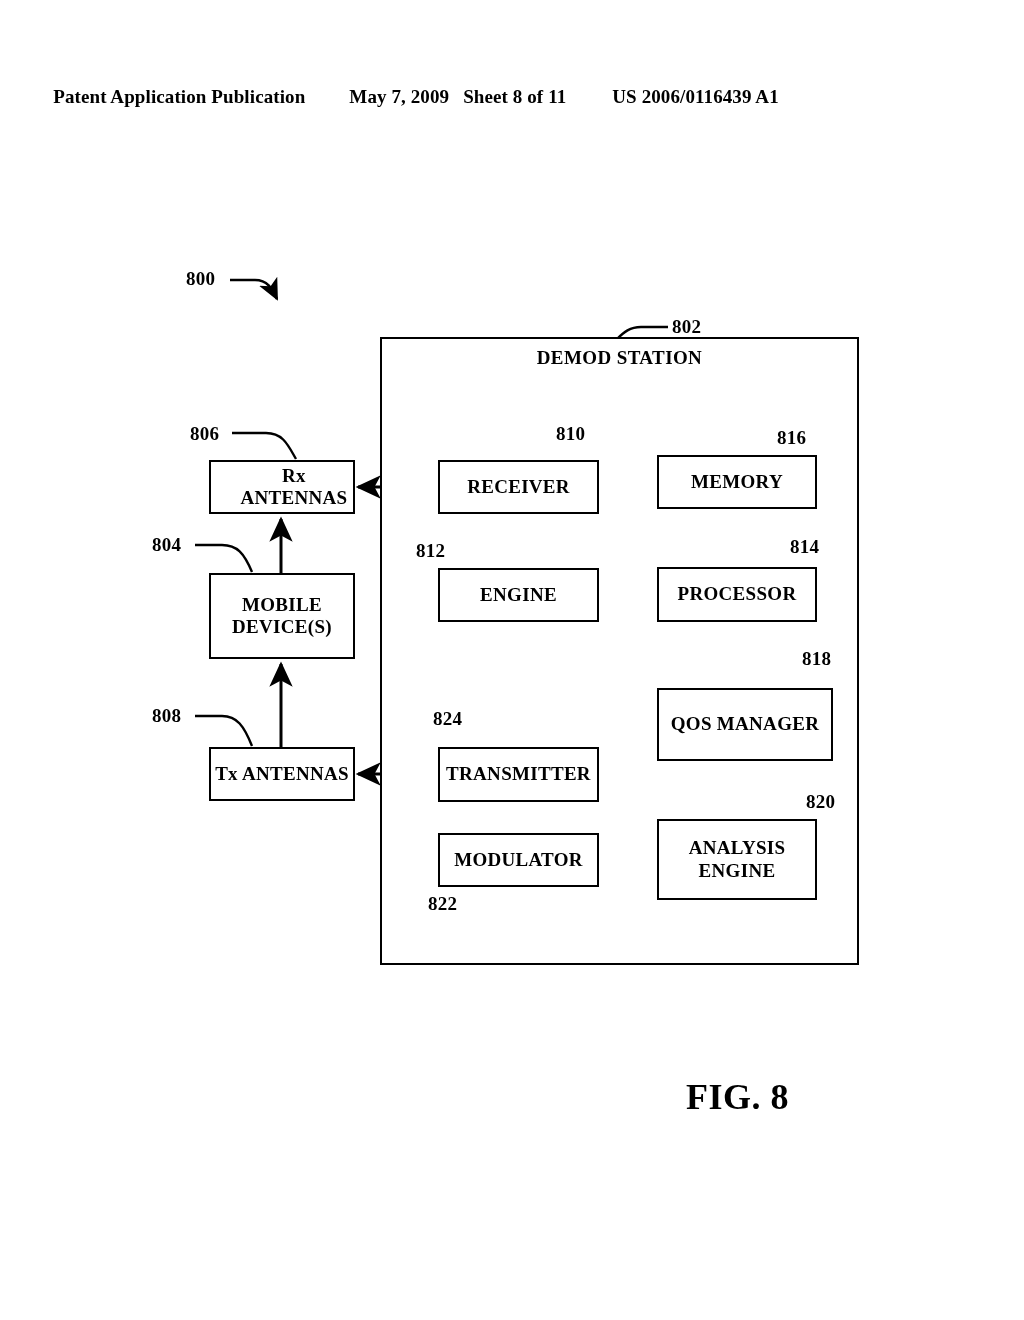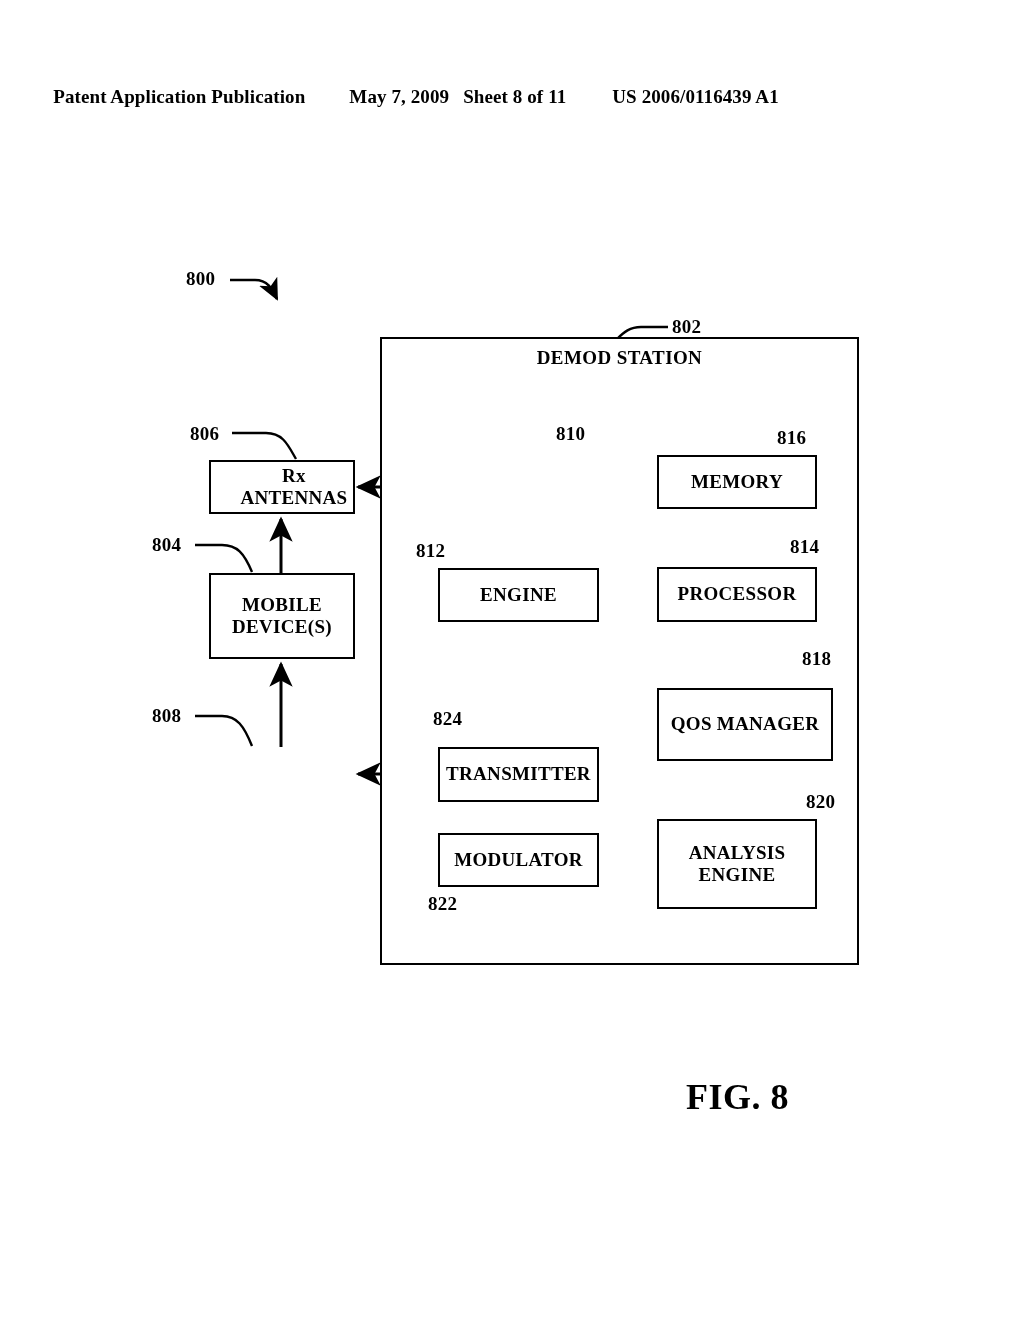--- a/index.html
+++ b/index.html
@@ -114,21 +114,21 @@
   #node-tx-antennas    { left: 209px; top: 747px; width: 146px; height: 54px; }
 
   #node-receiver       { left: 438px; top: 460px; width: 161px; height: 54px; }
   #node-demod          { left: 438px; top: 568px; width: 161px; height: 54px; }
   #node-transmitter    { left: 438px; top: 747px; width: 161px; height: 55px; }
   #node-modulator      { left: 438px; top: 833px; width: 161px; height: 54px; }
 
   #node-memory         { left: 657px; top: 455px; width: 160px; height: 54px; }
   #node-processor      { left: 657px; top: 567px; width: 160px; height: 55px; }
   #node-qos-manager    { left: 657px; top: 688px; width: 176px; height: 73px; }
-  #node-analysis-engine{ left: 657px; top: 819px; width: 160px; height: 90px; }
+  #node-analysis-engine{ left: 657px; top: 819px; width: 160px; height: 81px; }
 
   
   .ref {
     position: absolute;
     font-weight: bold;
     font-size: 19px;
     letter-spacing: 0.3px;
     white-space: nowrap;
     z-index: 4;
   }
@@ -230,21 +230,27 @@
     <span class="node-label">Rx ANTENNAS</span>
   </div>
 
   <div class="node" id="node-mobile-devices">
     <span class="node-label">
       <span>MOBILE</span><br>
       <span>DEVICE(S)</span>
     </span>
   </div>
 
-
+  <div class="node" id="node-tx-antennas">
+    <span class="node-label">Tx ANTENNAS</span>
+  </div>
+
+  <div class="node" id="node-receiver">
+    <span class="node-label">RECEIVER</span>
+  </div>
 
   <div class="node" id="node-demod">
     <span class="node-label">ENGINE</span>
   </div>
 
   <div class="node" id="node-transmitter">
     <span class="node-label">TRANSMITTER</span>
   </div>
 
   <div class="node" id="node-modulator">

